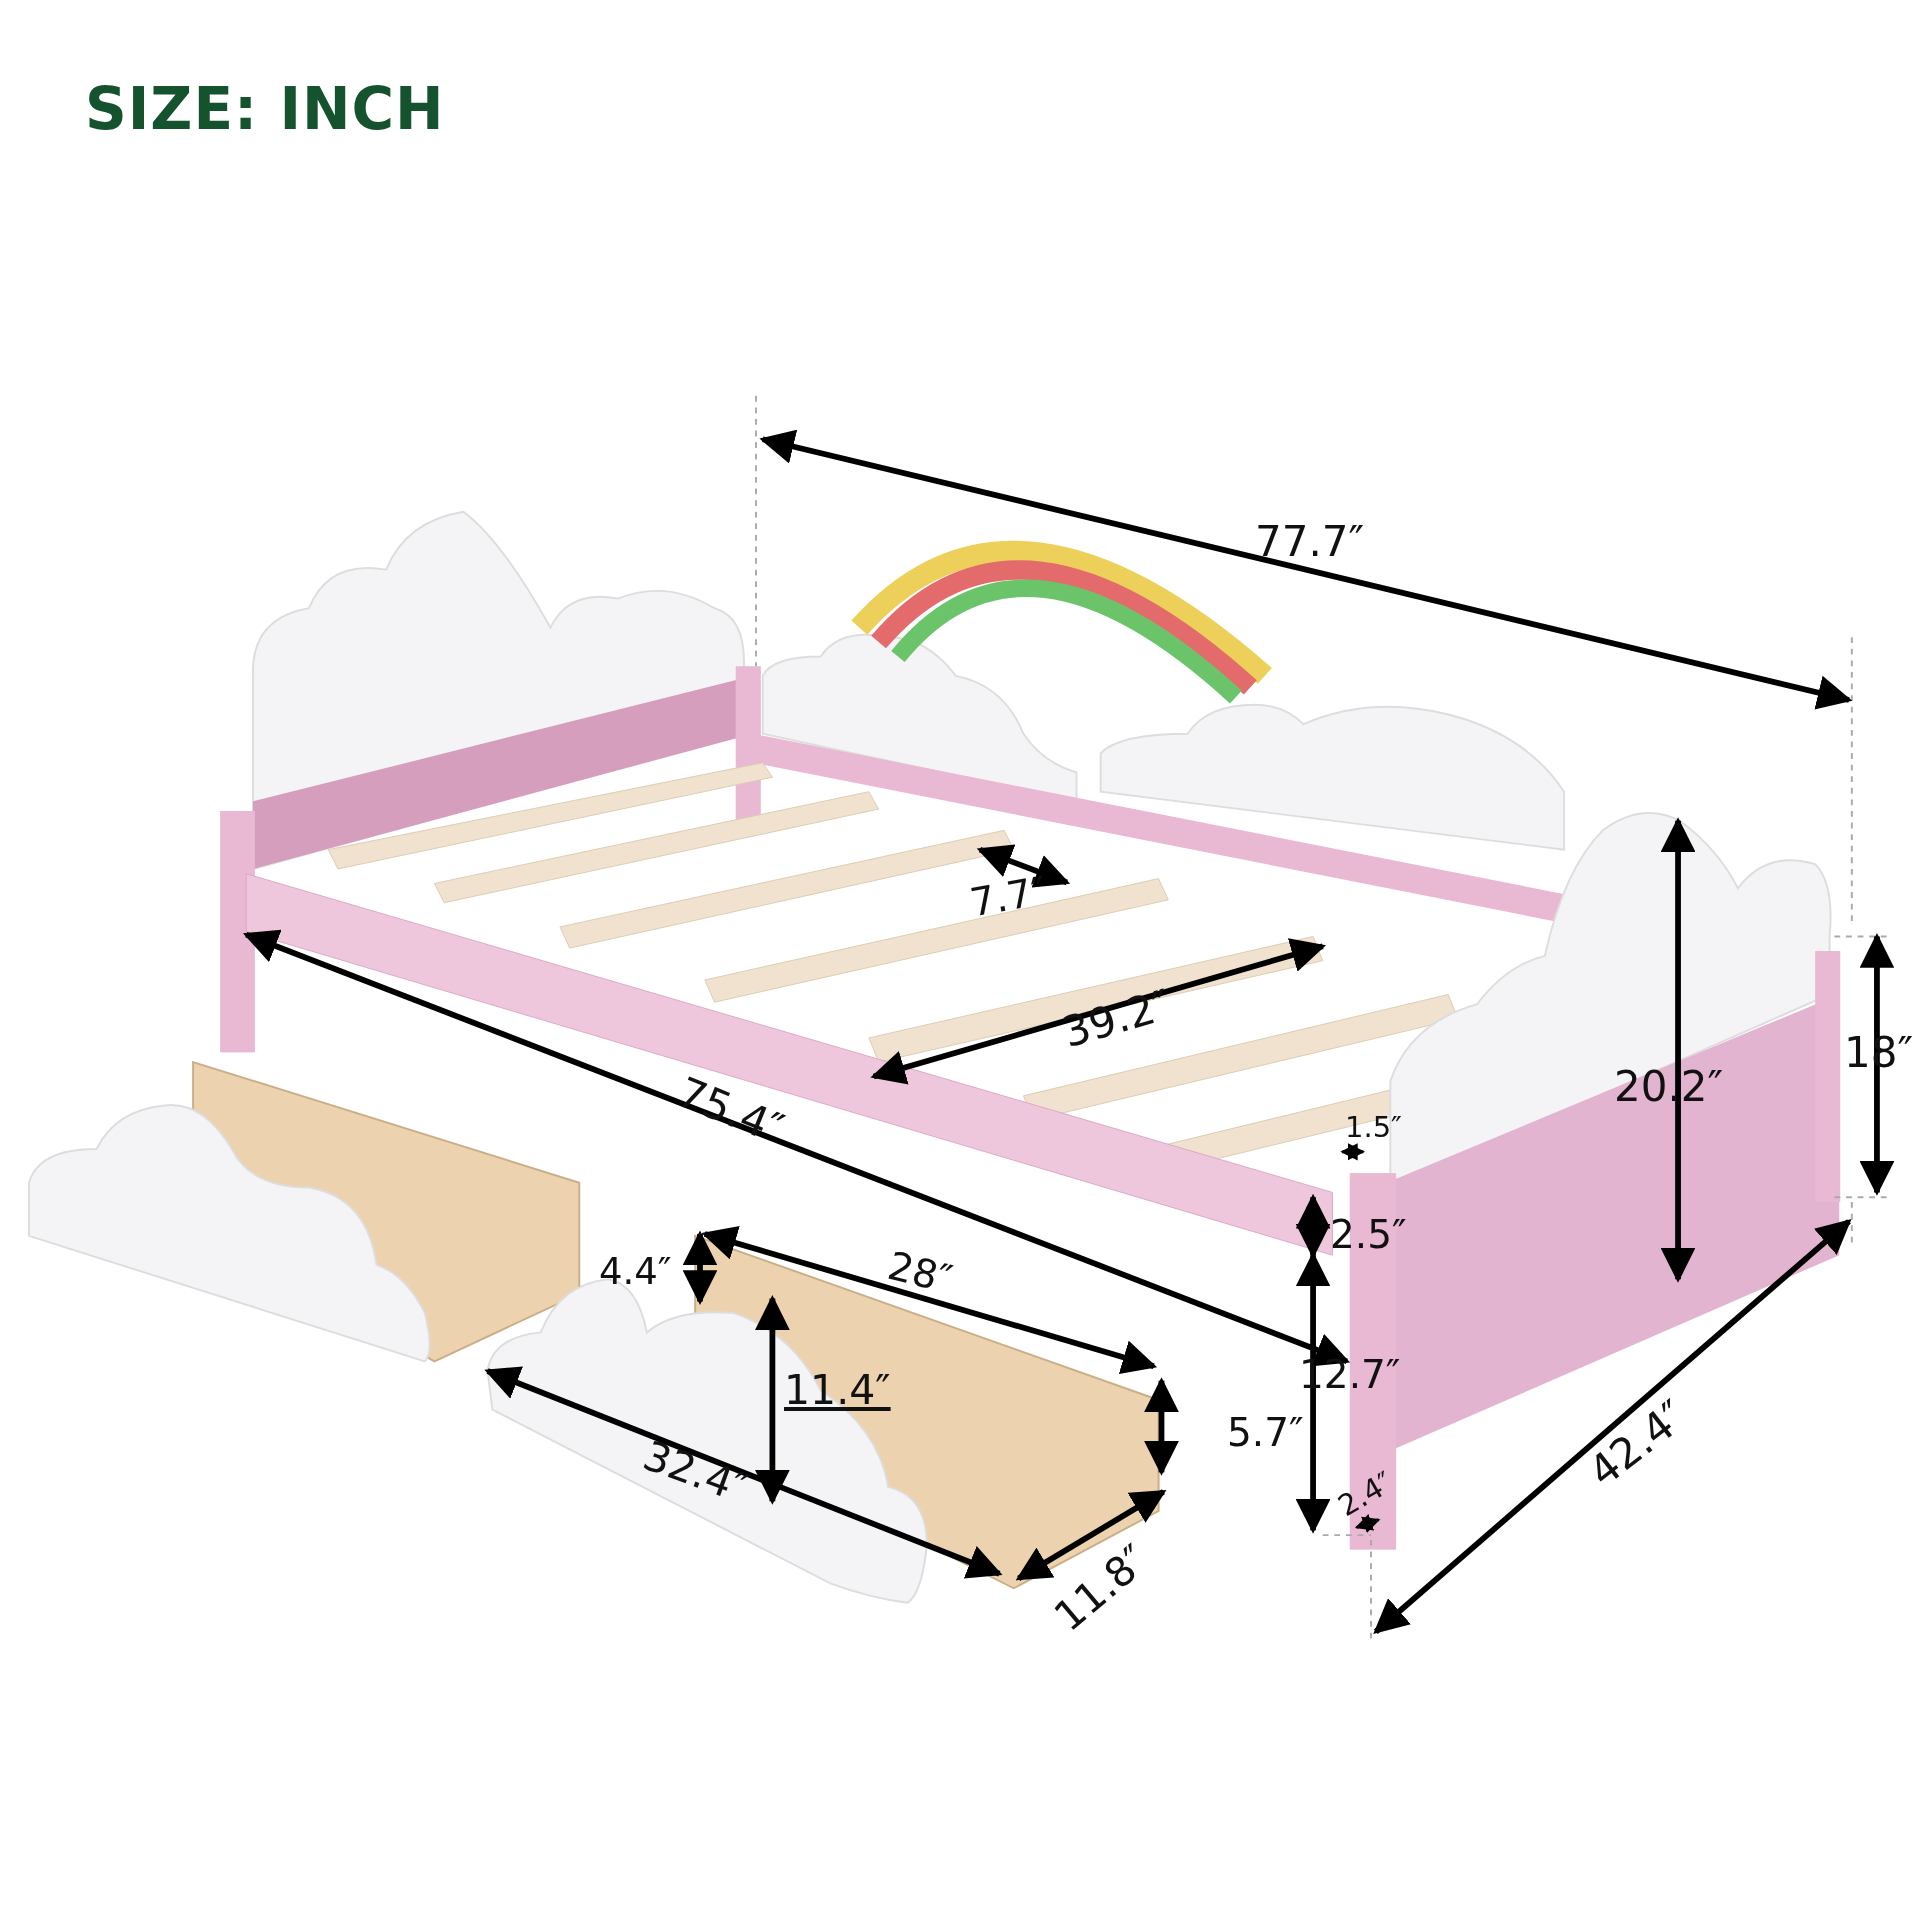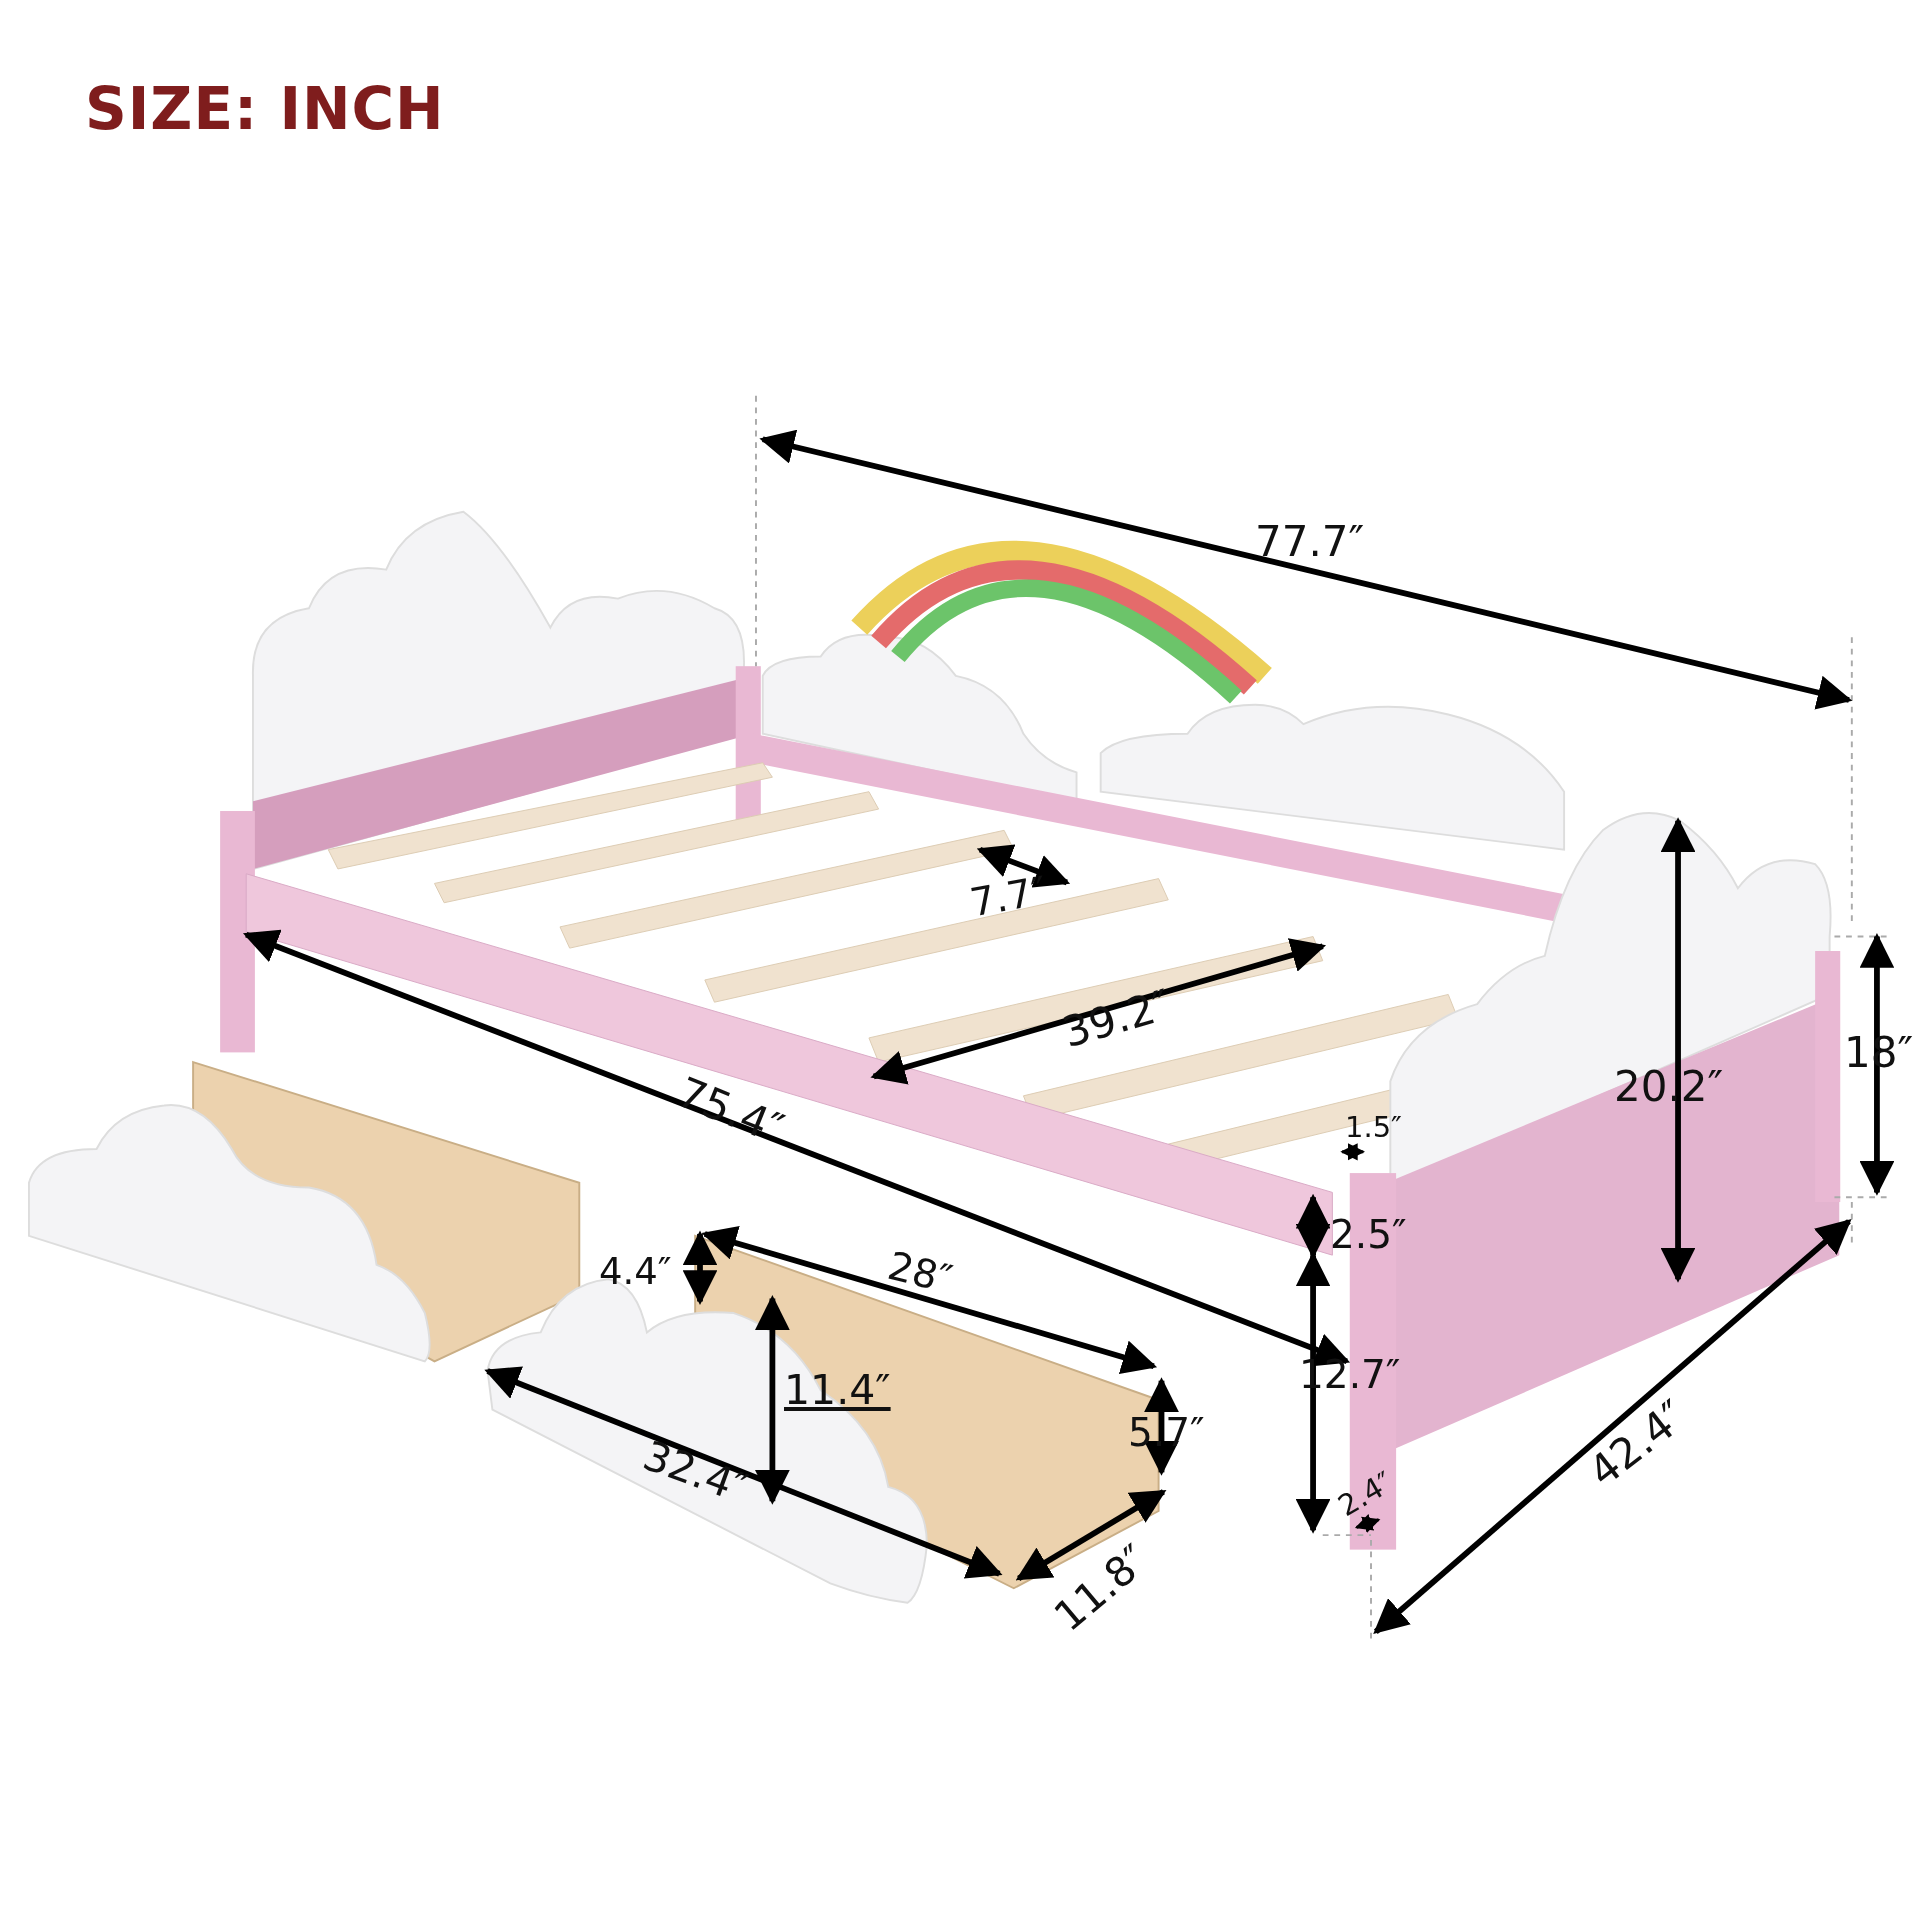--- a/index.html
+++ b/index.html
@@ -1,17 +1,17 @@
 <!DOCTYPE html>
 <html><head>
 <meta charset="utf-8">
 <style>
   html, body { margin:0; padding:0; background:#ffffff; }
   body { width:1931px; height:1931px; position:relative; overflow:hidden; font-family:"DejaVu Sans", sans-serif; }
-  .title { position:absolute; left:85px; top:75px; font-family:"DejaVu Sans", sans-serif; font-weight:bold; font-size:58px; color:#7f1d1d; letter-spacing:1px; }
+  .title { position:absolute; left:85px; top:75px; font-family:"DejaVu Sans", sans-serif; font-weight:bold; font-size:58px; color:#14532d; letter-spacing:1px; }
   svg.canvas { position:absolute; left:0; top:0; }
   .dim { position:absolute; font-family:"DejaVu Sans", sans-serif; font-size:39px; color:#111; white-space:nowrap; transform-origin:center center; background:rgba(255,255,255,0); }
   .dim.sm { font-size:29px; }
 </style>
 </head>
 <body>
 
 <div class="title">SIZE: INCH</div>
 
 <svg class="canvas" width="1931" height="1931" viewBox="0 0 2000 2000">
@@ -100,15 +100,15 @@
 <div class="dim" style="left:1844px;top:1028px;font-size:42px;">18″</div>
 <div class="dim" style="left:1583px;top:1419px;transform:rotate(-38deg);font-size:42px;">42.4″</div>
 <div class="dim sm" style="left:1345px;top:1110px;">1.5″</div>
 <div class="dim" style="left:1330px;top:1212px;font-size:39px;">2.5″</div>
 <div class="dim" style="left:1299px;top:1352px;font-size:39px;">12.7″</div>
 <div class="dim sm" style="left:1337px;top:1477px;transform:rotate(-30deg);">2.4″</div>
 <div class="dim" style="left:888px;top:1250px;transform:rotate(14deg);font-size:39px;">28″</div>
 <div class="dim" style="left:642px;top:1448px;transform:rotate(20deg);font-size:41px;">32.4″</div>
 <div class="dim" style="left:784px;top:1366px;font-size:41px;text-decoration:underline;">11.4″</div>
 <div class="dim" style="left:599px;top:1250px;font-size:37px;">4.4″</div>
-<div class="dim" style="left:1128px;top:1410px;font-size:39px;">5.7″</div>
+<div class="dim" style="left:1227px;top:1410px;font-size:39px;">5.7″</div>
 <div class="dim" style="left:1048px;top:1564px;transform:rotate(-40deg);font-size:41px;">11.8″</div>
 
 
 </body></html>

